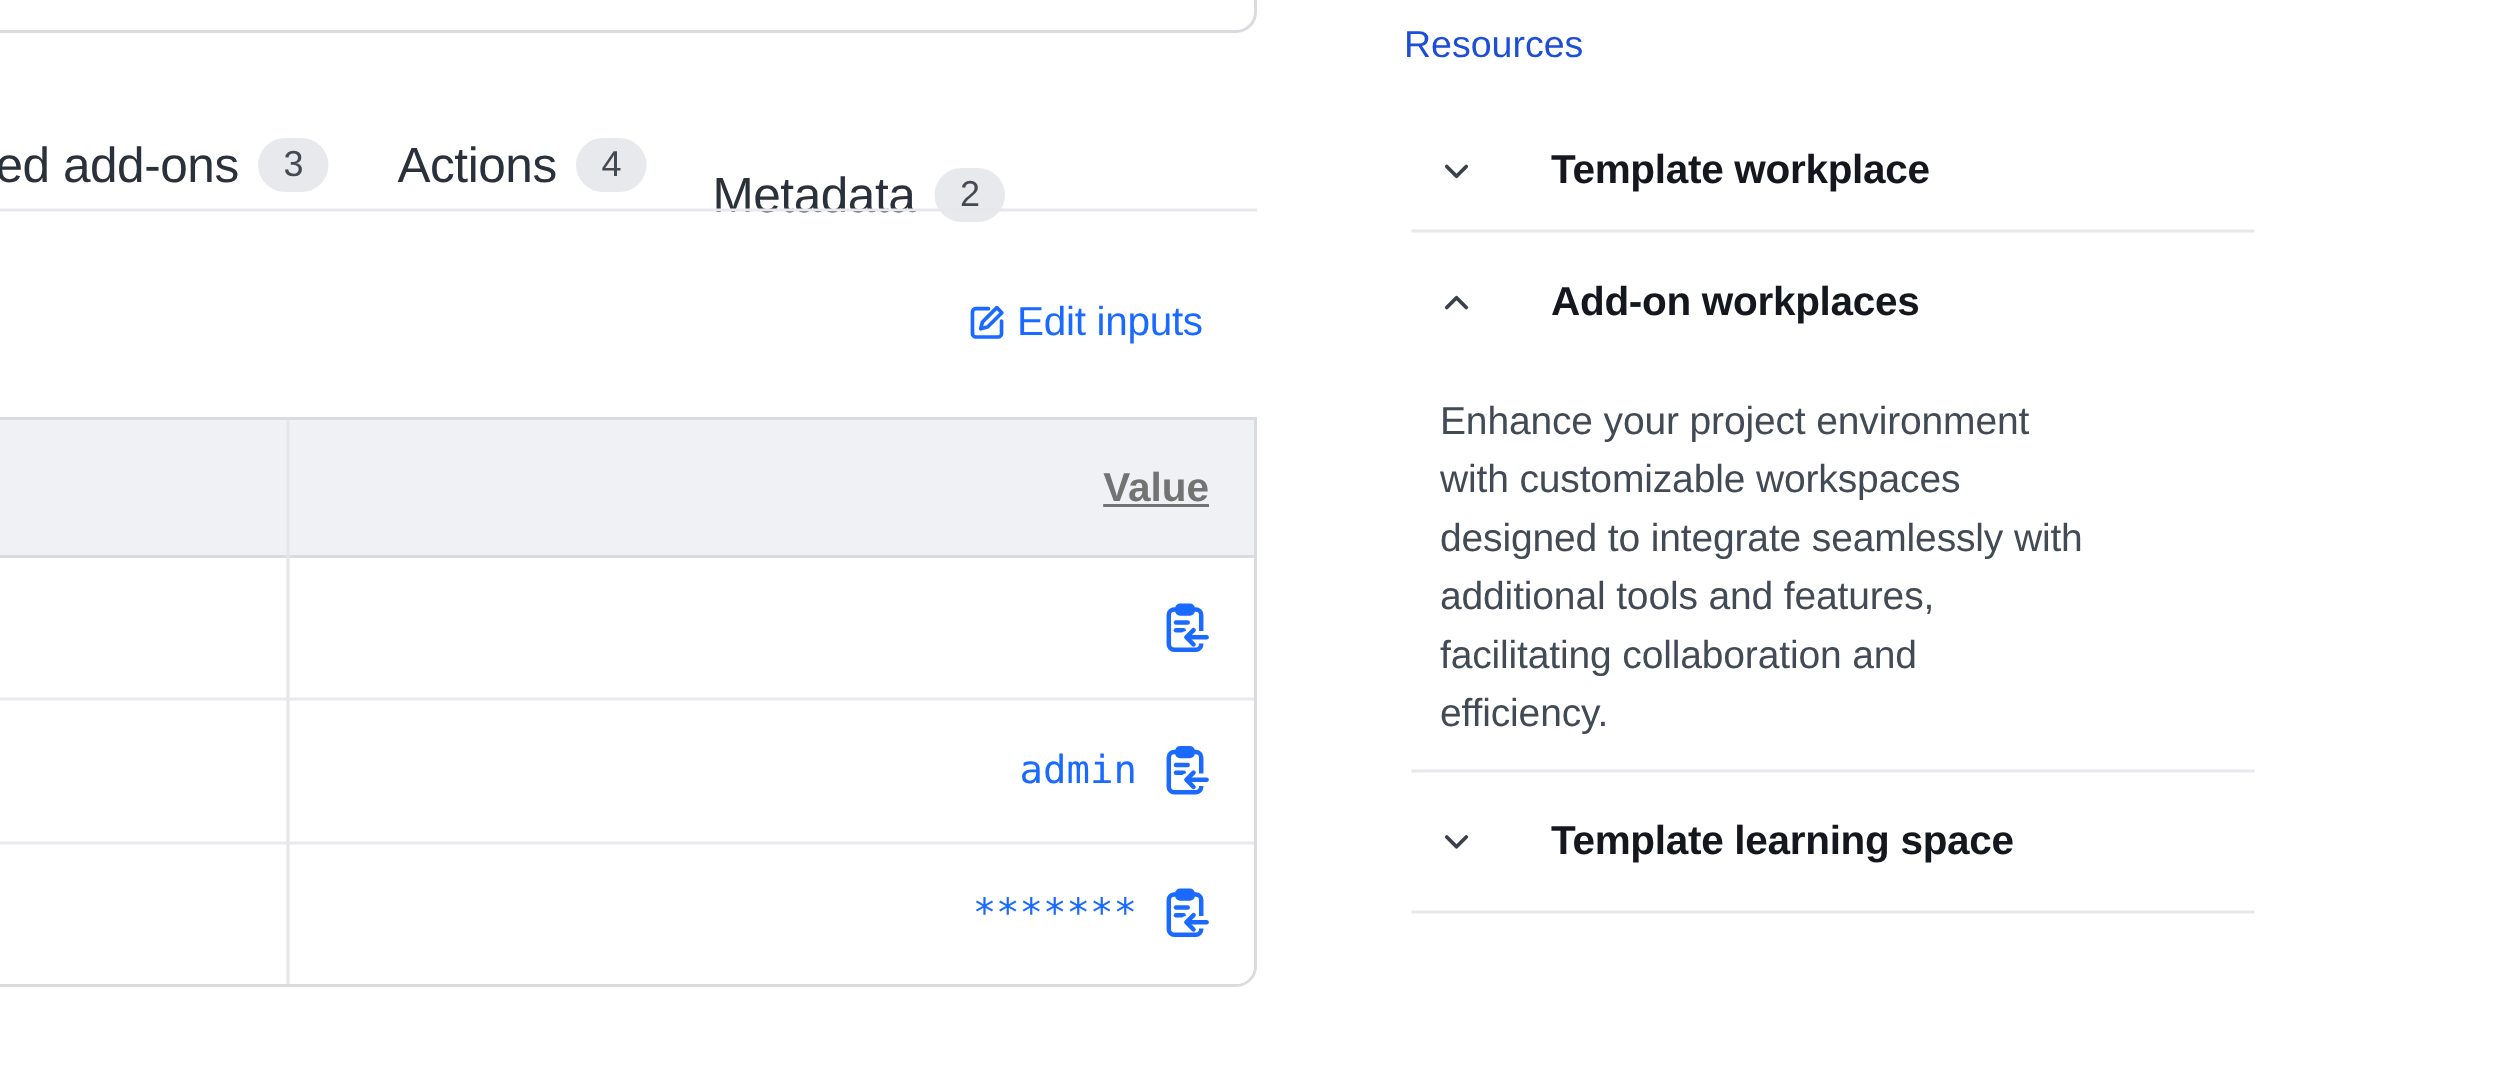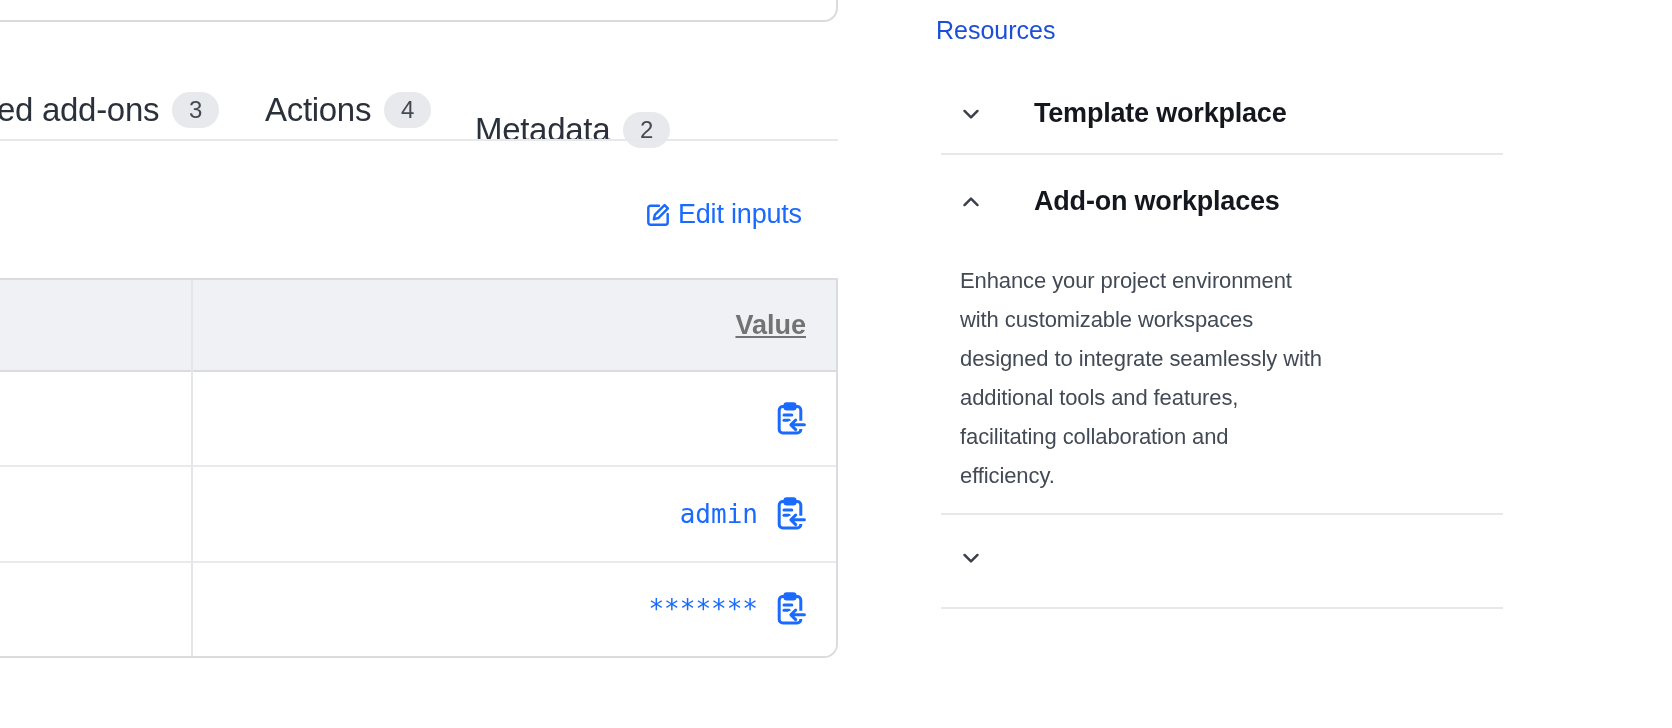--- a/index.html
+++ b/index.html
@@ -40,21 +40,21 @@
   .copy-btn { display:flex; align-items:center; justify-content:center; cursor:pointer; }
   .col-divider { left:0; top:0; bottom:0; width:2px; background:#e4e6ea;
                  position:absolute; margin-left:209px; }
 
   
   .res-title { left:936px; top:16px; font-size:25px; color:#1d4ed8; }
   .acc-row { display:flex; align-items:center; gap:50px; left:958px; cursor:pointer; }
   .acc-title { font-size:27px; font-weight:bold; color:#14181e; letter-spacing:-0.2px;
                white-space:nowrap; }
   .rp-divider { left:941px; width:562px; height:2px; background:#e7e8ec; }
-  .para { left:960px; font-size:22px; color:#424a55; line-height:39px;
+  .para { left:960px; font-size:26px; color:#424a55; line-height:39px;
           letter-spacing:-0.1px; white-space:nowrap; }
   .chev { flex:0 0 auto; display:flex; }
 </style>
 </head>
 <body>
 
 <div class="abs top-card"></div>
 
 <div class="abs tab" style="left:-3px;">
   <span class="tab-label">ed add-ons</span>
@@ -160,15 +160,16 @@
 </div>
 
 <div class="abs rp-divider" style="top:513px;"></div>
 
 <div class="abs acc-row" style="top:545px;">
   <span class="chev">
     <svg width="26" height="26" viewBox="0 0 24 24" fill="none" stroke="#3a414b" stroke-width="2.3" stroke-linecap="round" stroke-linejoin="round">
         <path d="M6 9.2l6 6 6-6"></path>
       </svg>
   </span>
+  <span class="acc-title">Template learning space</span>
 </div>
 
 <div class="abs rp-divider" style="top:607px;"></div>
 
 </body></html>

